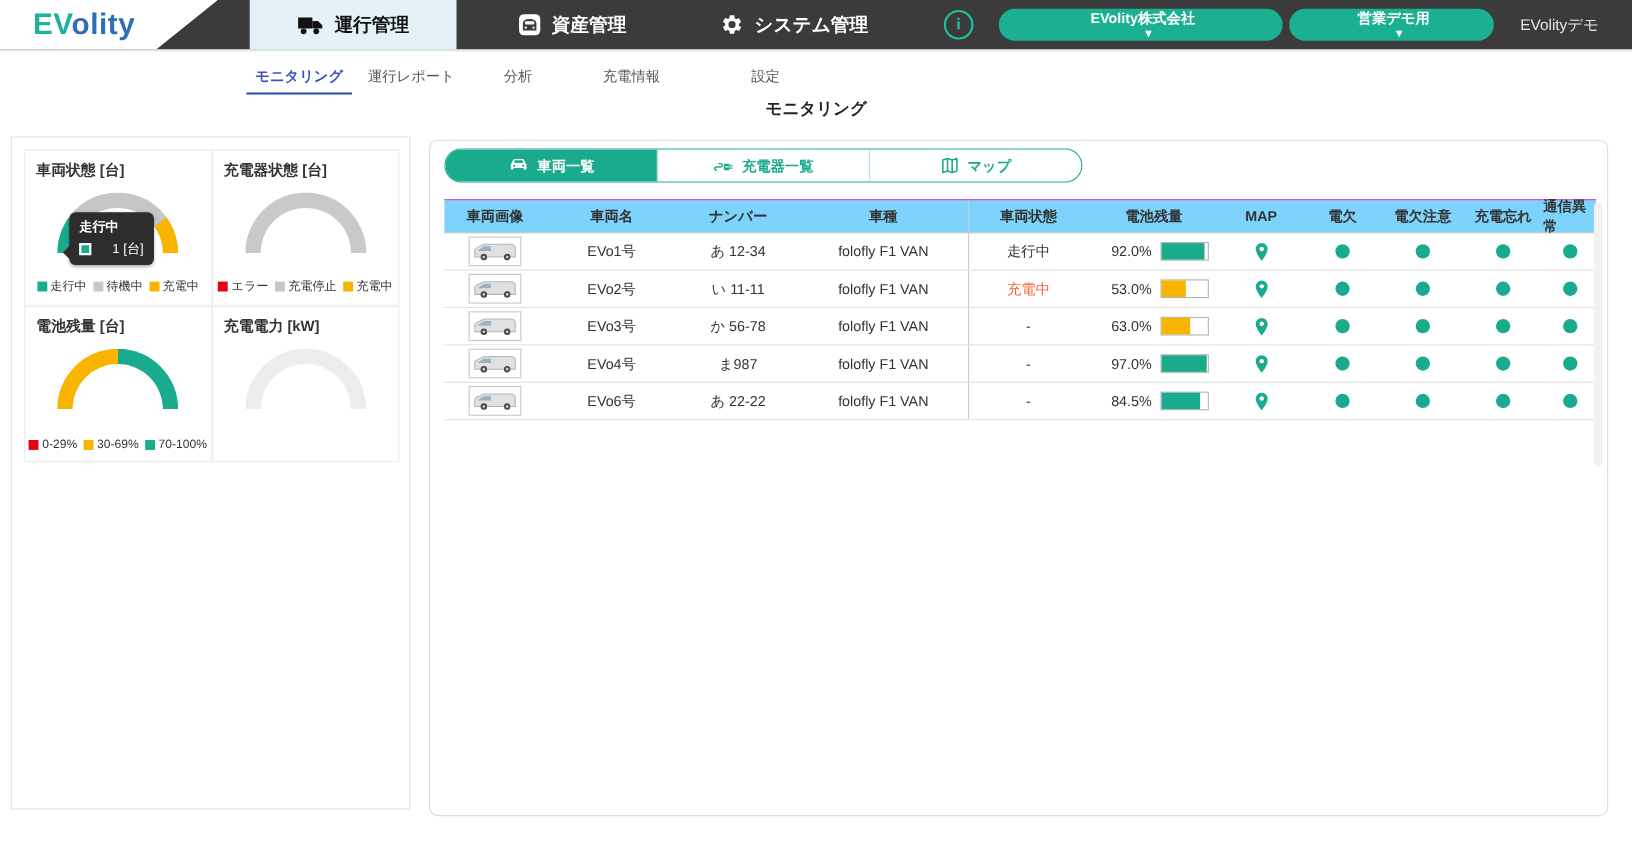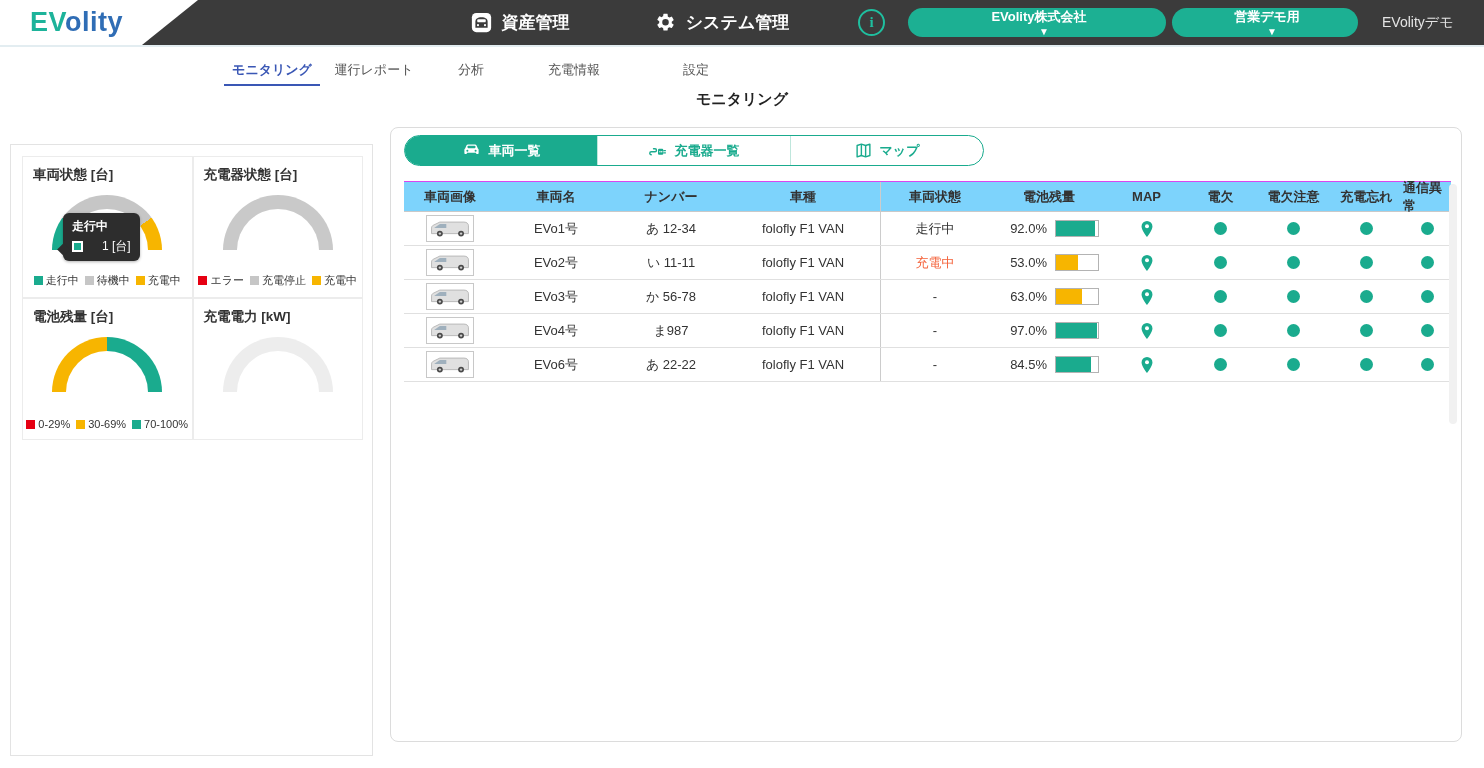--- a/index.html
+++ b/index.html
@@ -35,21 +35,21 @@
   
   .subnav { position: absolute; left: 224px; top: 55px; display: flex; }
   .sn-item { height: 31px; display: flex; align-items: center; justify-content: center;
     font-size: 13px; color: #555; cursor: pointer; border-bottom: 2px solid transparent; }
   .sn-item.active { color: #3a57b5; font-weight: 700; border-bottom-color: #3a57b5; }
   .sn-w1 { width: 96px; } .sn-w2 { width: 108px; } .sn-w3 { width: 86px; } .sn-w4 { width: 120px; } .sn-w5 { width: 124px; }
   .page-title { position: absolute; left: 0; top: 90px; width: 1484px; text-align: center;
     font-size: 15px; font-weight: 700; color: #222; }
 
   
-  .left-card { position: absolute; left: 10px; top: 144px; width: 363px; height: 612px;
+  .left-card { position: absolute; left: 10px; top: 124px; width: 363px; height: 612px;
     border: 1px solid #e3e3e3; background: #fff; }
   .gauge-grid { position: absolute; left: 11px; top: 11px; width: 341px; display: grid; grid-template-columns: 1fr 1fr; }
   .gcell { border: 1px solid #ececec; height: 142px; position: relative; background: #fff; }
   .gtitle { padding: 9px 0 0 10px; font-size: 13.5px; font-weight: 700; color: #333; }
   .gwrap { position: absolute; left: 50%; transform: translateX(-50%); top: 38px; width: 110px; height: 55px; overflow: hidden; }
   .arc { position: absolute; left: 0; top: 0; width: 110px; height: 110px; border-radius: 50%; }
   .hole { position: absolute; left: 14px; top: 14px; width: 82px; height: 82px; border-radius: 50%; background: #fff; }
   .glegend { position: absolute; bottom: 9px; left: 0; width: 100%; display: flex; justify-content: center;
     gap: 6px; font-size: 11px; color: #333; white-space: nowrap; }
   .lg { display: inline-flex; align-items: center; }
@@ -94,20 +94,29 @@
   .dot { width: 13px; height: 13px; border-radius: 50%; background: #1aab8e; display: inline-block; }
   .scroll-track { position: absolute; right: 4px; top: 56px; width: 8px; height: 240px;
     background: #f1f1f1; border-radius: 4px; }
 </style>
 </head>
 <body>
 
 <div class="stage">
 
   <div class="navbar">
+    <div class="nav-tab active" id="tab-ops">
+      <svg width="24" height="18" viewBox="0 0 24 18">
+        <path fill="#111" d="M1 2h13v10H1z"></path>
+          <path fill="#111" d="M14 5h5l4 4v3h-9z"></path>
+        <circle cx="6" cy="14.5" r="2.6" fill="#111"></circle>
+          <circle cx="17.5" cy="14.5" r="2.6" fill="#111"></circle>
+      </svg>
+      <span>運行管理</span>
+    </div>
     <div class="nav-tab" id="tab-assets">
       <svg width="21" height="21" viewBox="0 0 24 24">
         <rect x="1" y="1" width="22" height="22" rx="5" fill="#fff"></rect>
         <path fill="#3b3b3b" d="M5 18v-7c0-3 2.5-5 7-5s7 2 7 5v7z"></path>
         <rect x="7.2" y="8.4" width="9.6" height="3.4" rx="1" fill="#fff"></rect>
         <circle cx="8" cy="15" r="1.2" fill="#fff"></circle>
           <circle cx="16" cy="15" r="1.2" fill="#fff"></circle>
       </svg>
       <span>資産管理</span>
     </div>

